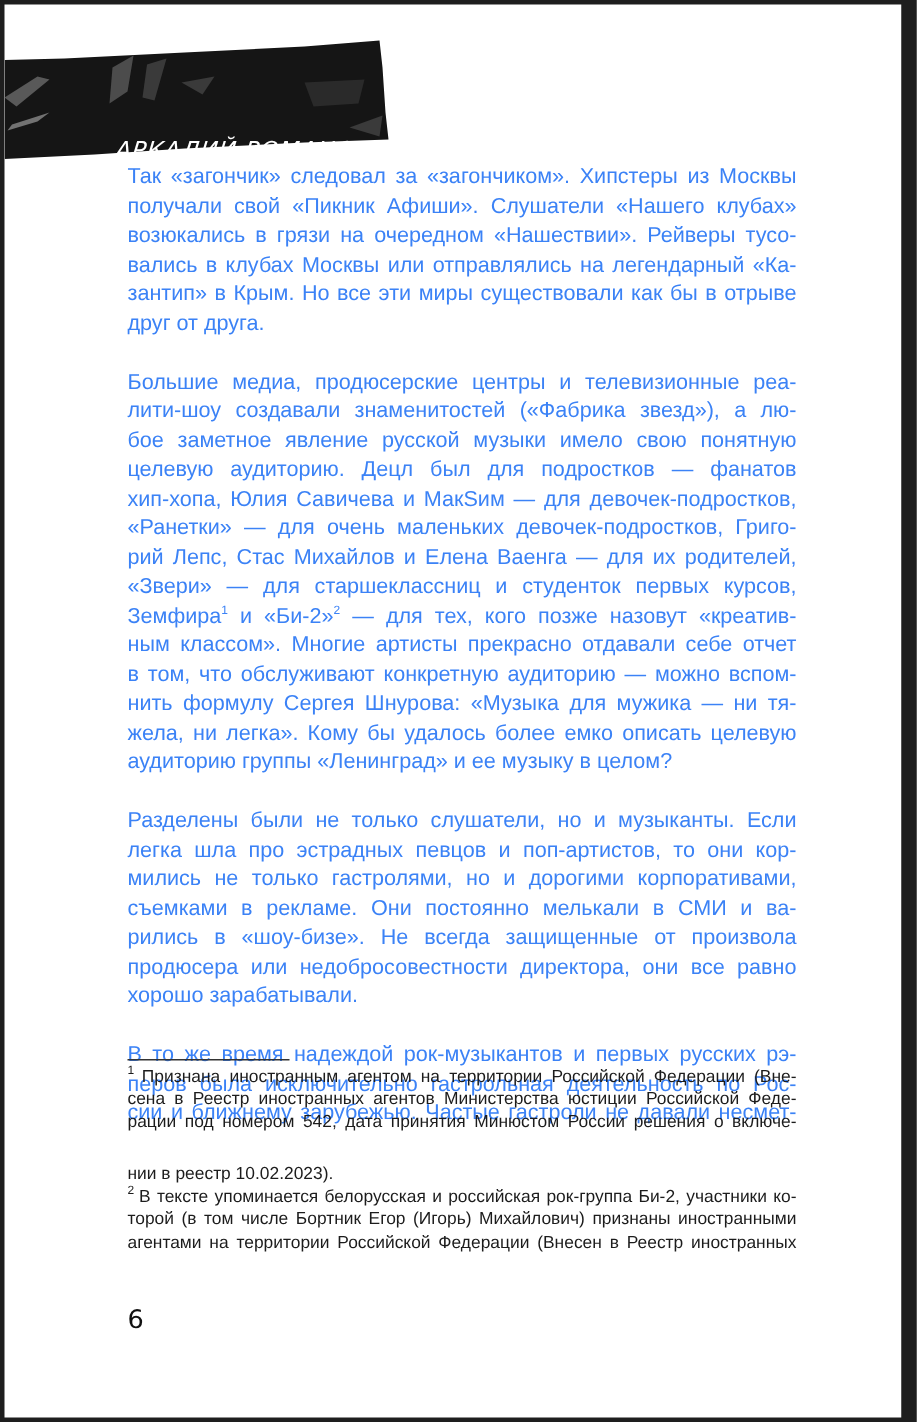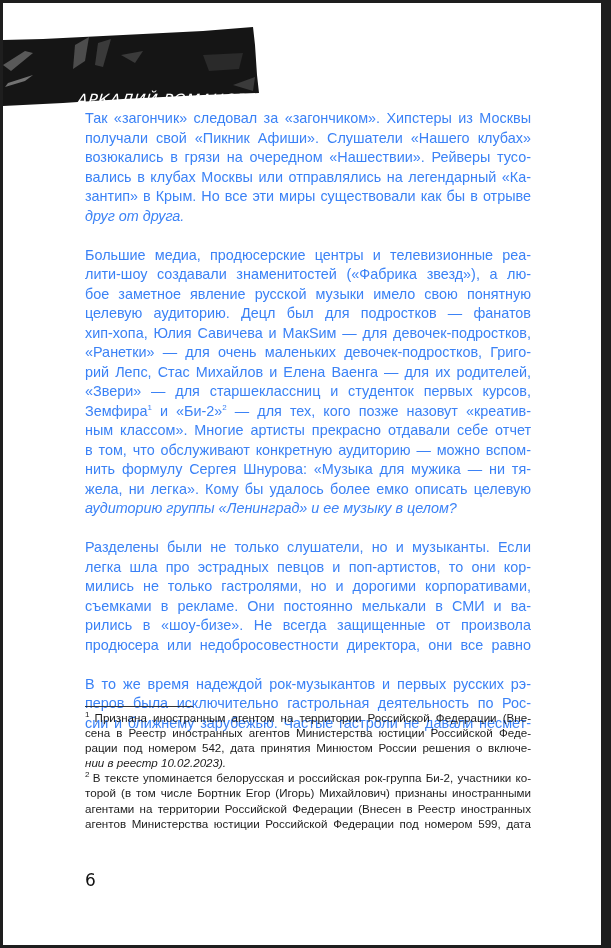--- a/index.html
+++ b/index.html
@@ -30,31 +30,31 @@
     font-style:italic;
     transform:skewX(-6deg);
     white-space:nowrap;
   }
   .body-text {
     position:absolute; left:85px; top:109px; width:446px;
     font-size:14.4px; line-height:19.5px; color:#3b82f6;
   }
   .para { margin:0 0 19.5px 0; text-align:justify; }
   .line { display:block; white-space:nowrap; text-align:justify; text-align-last:justify; }
-  .line.last { text-align-last:left;font-style:italic; }
+  .line.last { text-align-last:left; }
   sup { font-size:8px; line-height:0; vertical-align:super; }
   .fn-rule {
     position:absolute; left:85px; top:706px; width:108px; height:1px; background:#333;
   }
   .footnotes {
     position:absolute; left:85px; top:710px; width:446px;
     font-size:11.6px; line-height:15.1px; color:#1c1c1c;
   }
   .fn .line { text-align-last:justify; }
-  .fn .line.last { text-align-last:left; }
+  .fn .line.last { text-align-last:left;margin-top:20px; }
   .fn-num { font-size:8px; vertical-align:super; line-height:0; }
   .page-number {
     position:absolute; left:85px; top:870px;
     font-family:"DejaVu Sans", sans-serif;
     font-size:17px; color:#111;
   }
 </style>
 </head>
 <body>
 
@@ -100,37 +100,37 @@
       <span class="line">жела, ни легка». Кому бы удалось более емко описать целевую</span>
       <span class="line last">аудиторию группы «Ленинград» и ее музыку в целом?</span>
     </div>
     <div class="para">
       <span class="line">Разделены были не только слушатели, но и музыканты. Если</span>
       <span class="line">легка шла про эстрадных певцов и поп-артистов, то они кор-</span>
       <span class="line">мились не только гастролями, но и дорогими корпоративами,</span>
       <span class="line">съемками в рекламе. Они постоянно мелькали в СМИ и ва-</span>
       <span class="line">рились в «шоу-бизе». Не всегда защищенные от произвола</span>
       <span class="line">продюсера или недобросовестности директора, они все равно</span>
+      <span class="line last">хорошо зарабатывали.</span>
     </div>
     <div class="para">
       <span class="line">В то же время надеждой рок-музыкантов и первых русских рэ-</span>
       <span class="line">перов была исключительно гастрольная деятельность по Рос-</span>
       <span class="line">сии и ближнему зарубежью. Частые гастроли не давали несмет-</span>
     </div>
   </div>
 
 <div class="fn-rule"></div>
 <div class="footnotes" id="footnotes">
     <div class="fn">
       <span class="line"><span class="fn-num">1 </span>Признана иностранным агентом на территории Российской Федерации (Вне-</span>
       <span class="line">сена в Реестр иностранных агентов Министерства юстиции Российской Феде-</span>
       <span class="line">рации под номером 542, дата принятия Минюстом России решения о включе-</span>
       <span class="line last">нии в реестр 10.02.2023).</span>
     </div>
     <div class="fn">
       <span class="line"><span class="fn-num">2 </span>В тексте упоминается белорусская и российская рок-группа Би-2, участники ко-</span>
       <span class="line">торой (в том числе Бортник Егор (Игорь) Михайлович) признаны иностранными</span>
       <span class="line">агентами на территории Российской Федерации (Внесен в Реестр иностранных</span>
-      <span class="line">агентов Министерства юстиции Российской Федерации под номером 599, дата</span>
     </div>
   </div>
 
 <div class="page-number">6</div>
 
 </body></html>

